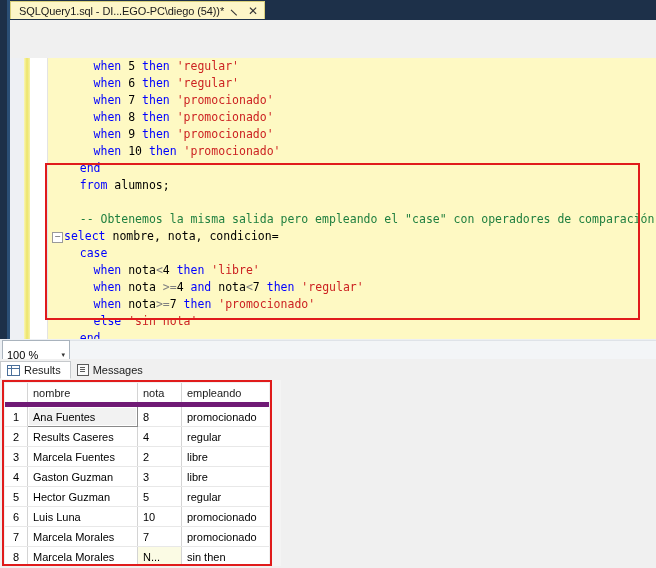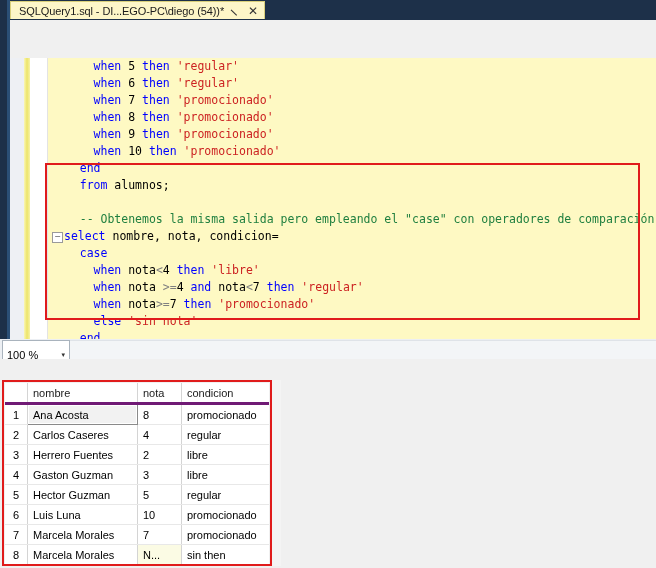--- a/index.html
+++ b/index.html
@@ -101,21 +101,21 @@
     background:#ffffff;overflow:hidden;
     font-size:11px;
   }
   table.rs{border-collapse:collapse;width:264px;table-layout:fixed;}
   table.rs th,table.rs td{
     border-right:1px solid #d4d4d4;border-bottom:1px solid #e8e8e8;
     height:19px;padding:0 0 0 5px;text-align:left;font-weight:normal;
     font-size:11px;color:#000;overflow:hidden;white-space:nowrap;
     background:#ffffff;
   }
-  table.rs th{background:#ffffff;border-bottom:3px solid #701a75;color:#1a1a1a;}
+  table.rs th{background:#ffffff;border-bottom:5px solid #701a75;color:#1a1a1a;}
   .c-rownum{width:22px;text-align:center !important;padding:0 !important;
     background:#ffffff !important;color:#000;border-right:1px solid #d4d4d4;}
   .c-nombre{width:104px;}
   .c-nota{width:38px;}
   .c-cond{width:96px;border-right:none !important;}
   td.selcell{
     background:#f2f2f2 !important;border:1px solid #8a8a8a !important;
     box-shadow:inset 0 0 0 1px #ffffff;
   }
   td.nullcell{background:#fbfbe4 !important;}
@@ -150,47 +150,57 @@
 
   <div class="zoombar"></div>
   <div class="zoom-rest"></div>
   <div class="zoom-box">
     <span class="zoom-val">100 %</span>
     <span class="zoom-caret">▾</span>
   </div>
 
   <div class="respane">
 
+    <div class="restabs" id="res-tabs">
+        <div class="restab active">
+          <span class="grid-ico"></span>
+          <span>Results</span>
+        </div>
+        <div class="restab">
+          <span class="msg-ico"></span>
+          <span>Messages</span>
+        </div>
+      </div>
 
     <div class="grid">
       <table class="rs">
         <thead>
           <tr>
             <th class="c-rownum"></th>
             <th class="c-nombre">nombre</th>
             <th class="c-nota">nota</th>
-            <th class="c-cond">condicion</th>
+            <th class="c-cond">empleando</th>
           </tr>
         </thead>
         <tbody id="rs-body">
             <tr>
               <td class="c-rownum">1</td>
-              <td class="c-nombre selcell">Ana Acosta</td>
+              <td class="c-nombre selcell">Ana Fuentes</td>
               <td class="c-nota">8</td>
               <td class="c-cond">promocionado</td>
             </tr>
             <tr>
               <td class="c-rownum">2</td>
-              <td class="c-nombre">Carlos Caseres</td>
+              <td class="c-nombre">Results Caseres</td>
               <td class="c-nota">4</td>
               <td class="c-cond">regular</td>
             </tr>
             <tr>
               <td class="c-rownum">3</td>
-              <td class="c-nombre">Herrero Fuentes</td>
+              <td class="c-nombre">Marcela Fuentes</td>
               <td class="c-nota">2</td>
               <td class="c-cond cond-libre">libre</td>
             </tr>
             <tr>
               <td class="c-rownum">4</td>
               <td class="c-nombre">Gaston Guzman</td>
               <td class="c-nota">3</td>
               <td class="c-cond cond-libre">libre</td>
             </tr>
             <tr>

